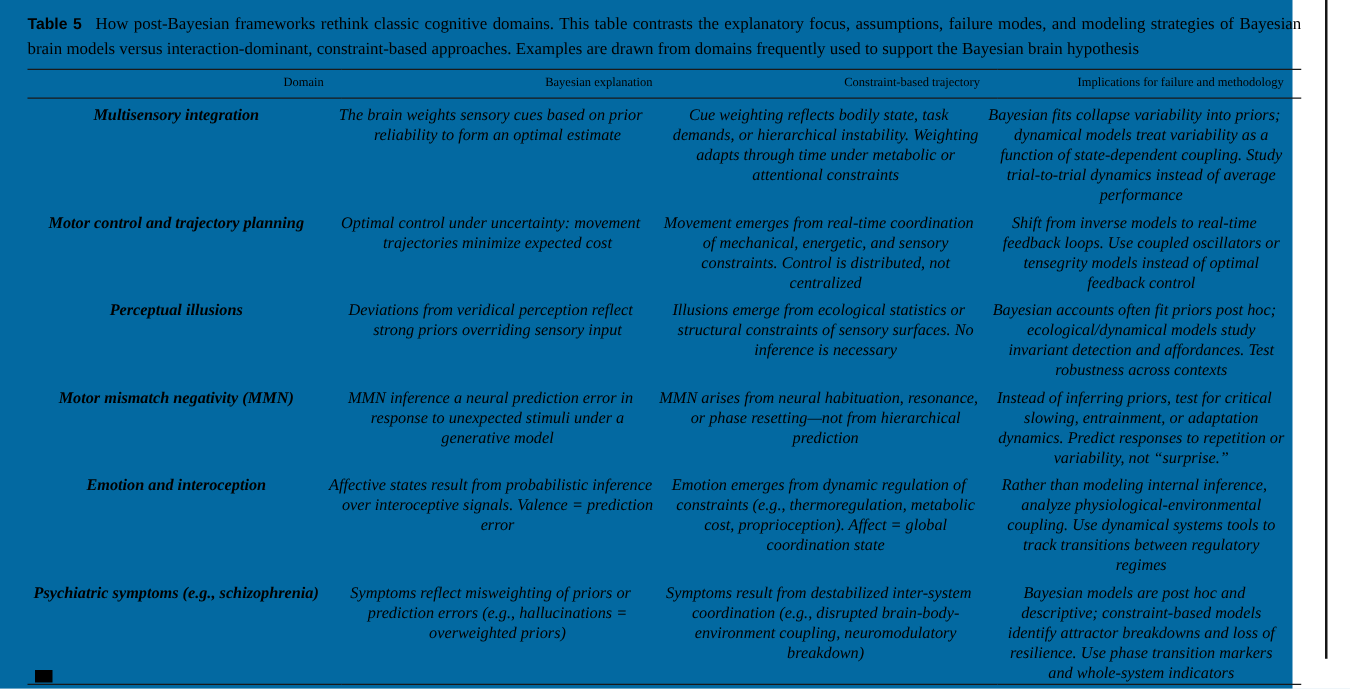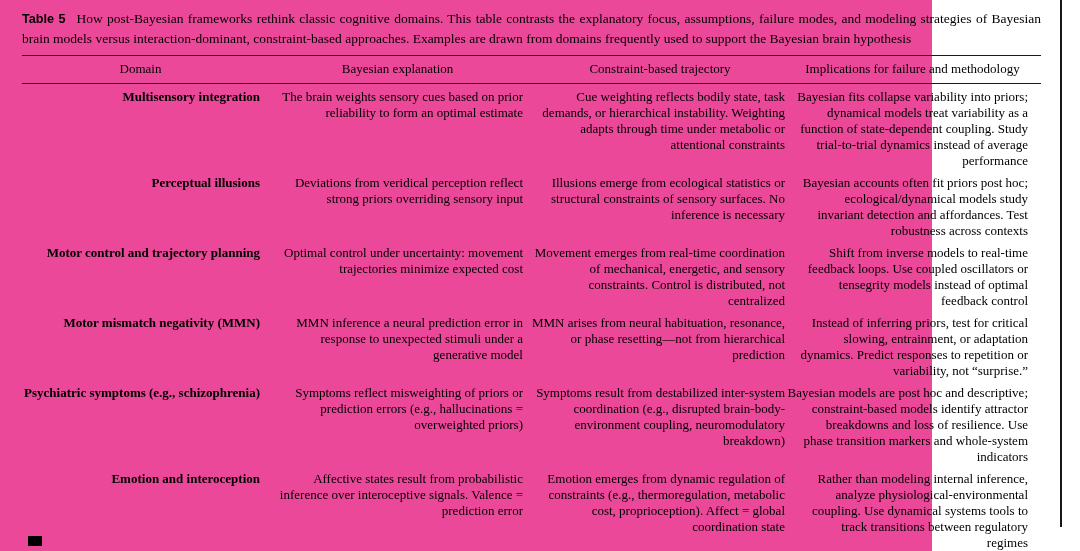--- a/index.html
+++ b/index.html
@@ -2,39 +2,39 @@
 <html><head>
 <meta charset="utf-8">
 <style>
   * { margin: 0; padding: 0; box-sizing: border-box; }
   html, body {
     width: 1080px; height: 551px;
     background: #ffffff; overflow: hidden;
     font-family: "Liberation Serif", "DejaVu Serif", serif;
     color: #000000;
   }
-  .page { position: relative; width: 932px; height: 551px; background: #ec4899; }
+  .page { position: relative; width: 1034px; height: 551px; background: #0369a1; }
   .content { position: absolute; left: 22px; top: 9px; width: 1019px; }
 
   .caption { font-size: 13.5px; line-height: 19px; text-align: justify; }
   .cap-label {
     font-family: "Liberation Sans", "DejaVu Sans", sans-serif;
     font-weight: bold; font-size: 12.6px; padding-right: 11px;
   }
 
   table.t5 { width: 100%; border-collapse: collapse; margin-top: 7px;
              border-bottom: 1.6px solid #1a1a1a; table-layout: fixed; }
   table.t5 thead tr { border-top: 1.6px solid #1a1a1a; border-bottom: 1.6px solid #1a1a1a; }
   table.t5 th {
-    font-weight: normal; text-align: center; font-size: 13px;
+    font-weight: normal; text-align: right; font-size: 10px;
     padding: 5px 14px 6px 0; vertical-align: top; white-space: nowrap; overflow: hidden;
   }
   table.t5 td {
     vertical-align: top; font-size: 13px; line-height: 16px;
-    padding: 5px 13px 1px 0; text-align: right;
+    padding: 5px 13px 1px 0; text-align: center; font-style: italic;
   }
   td.c-dom { font-weight: bold; font-size: 12.9px; }
   td.c-txt { padding-left: 11px; text-indent: -11px; }
 
   .col-domain { width: 251px; }
   .col-bayes  { width: 263px; }
   .col-constr { width: 262px; }
   .col-impl   { width: 243px; }
 
   .right-line { position: absolute; left: 1060px; top: 0; width: 2px; height: 527px; background: #161616; }
@@ -66,48 +66,48 @@
         </tr>
       </thead>
       <tbody>
         <tr>
           <td class="c-dom">Multisensory integration</td>
           <td class="c-txt">The brain weights sensory cues based on prior reliability to form an optimal estimate</td>
           <td class="c-txt">Cue weighting reflects bodily state, task demands, or hierarchical instability. Weighting adapts through time under metabolic or attentional constraints</td>
           <td class="c-txt">Bayesian fits collapse variability into priors; dynamical models treat variability as a function of state-dependent coupling. Study trial-to-trial dynamics instead of average performance</td>
         </tr>
         <tr>
+          <td class="c-dom">Motor control and trajectory planning</td>
+          <td class="c-txt">Optimal control under uncertainty: movement trajectories minimize expected cost</td>
+          <td class="c-txt">Movement emerges from real-time coordination of mechanical, energetic, and sensory constraints. Control is distributed, not centralized</td>
+          <td class="c-txt">Shift from inverse models to real-time feedback loops. Use coupled oscillators or tensegrity models instead of optimal feedback control</td>
+        </tr>
+        <tr>
           <td class="c-dom">Perceptual illusions</td>
           <td class="c-txt">Deviations from veridical perception reflect strong priors overriding sensory input</td>
           <td class="c-txt">Illusions emerge from ecological statistics or structural constraints of sensory surfaces. No inference is necessary</td>
           <td class="c-txt">Bayesian accounts often fit priors post hoc; ecological/dynamical models study invariant detection and affordances. Test robustness across contexts</td>
-        </tr>
-        <tr>
-          <td class="c-dom">Motor control and trajectory planning</td>
-          <td class="c-txt">Optimal control under uncertainty: movement trajectories minimize expected cost</td>
-          <td class="c-txt">Movement emerges from real-time coordination of mechanical, energetic, and sensory constraints. Control is distributed, not centralized</td>
-          <td class="c-txt">Shift from inverse models to real-time feedback loops. Use coupled oscillators or tensegrity models instead of optimal feedback control</td>
         </tr>
         <tr>
           <td class="c-dom">Motor mismatch negativity (MMN)</td>
           <td class="c-txt">MMN inference a neural prediction error in response to unexpected stimuli under a generative model</td>
           <td class="c-txt">MMN arises from neural habituation, resonance, or phase resetting—not from hierarchical prediction</td>
           <td class="c-txt">Instead of inferring priors, test for critical slowing, entrainment, or adaptation dynamics. Predict responses to repetition or variability, not “surprise.”</td>
         </tr>
         <tr>
+          <td class="c-dom">Emotion and interoception</td>
+          <td class="c-txt">Affective states result from probabilistic inference over interoceptive signals. Valence = prediction error</td>
+          <td class="c-txt">Emotion emerges from dynamic regulation of constraints (e.g., thermoregulation, metabolic cost, proprioception). Affect = global coordination state</td>
+          <td class="c-txt">Rather than modeling internal inference, analyze physiological-environmental coupling. Use dynamical systems tools to track transitions between regulatory regimes</td>
+        </tr>
+        <tr>
           <td class="c-dom">Psychiatric symptoms (e.g., schizophrenia)</td>
           <td class="c-txt">Symptoms reflect misweighting of priors or prediction errors (e.g., hallucinations = overweighted priors)</td>
           <td class="c-txt">Symptoms result from destabilized inter-system coordination (e.g., disrupted brain-body-environment coupling, neuromodulatory breakdown)</td>
           <td class="c-txt">Bayesian models are post hoc and descriptive; constraint-based models identify attractor breakdowns and loss of resilience. Use phase transition markers and whole-system indicators</td>
-        </tr>
-        <tr>
-          <td class="c-dom">Emotion and interoception</td>
-          <td class="c-txt">Affective states result from probabilistic inference over interoceptive signals. Valence = prediction error</td>
-          <td class="c-txt">Emotion emerges from dynamic regulation of constraints (e.g., thermoregulation, metabolic cost, proprioception). Affect = global coordination state</td>
-          <td class="c-txt">Rather than modeling internal inference, analyze physiological-environmental coupling. Use dynamical systems tools to track transitions between regulatory regimes</td>
         </tr>
       </tbody>
     </table>
   </div>
 
   <div class="right-line"></div>
   <div class="corner-mark"></div>
 </div>
 
 </body></html>

